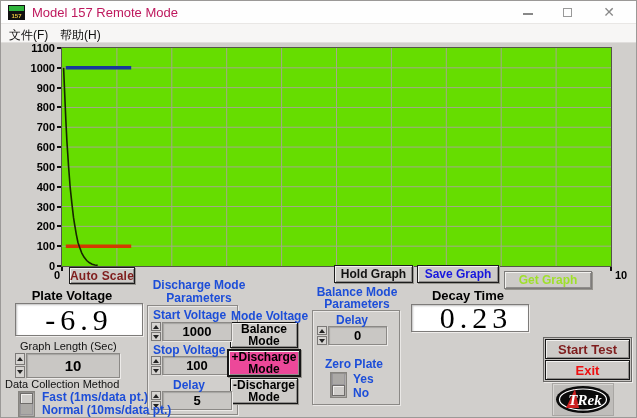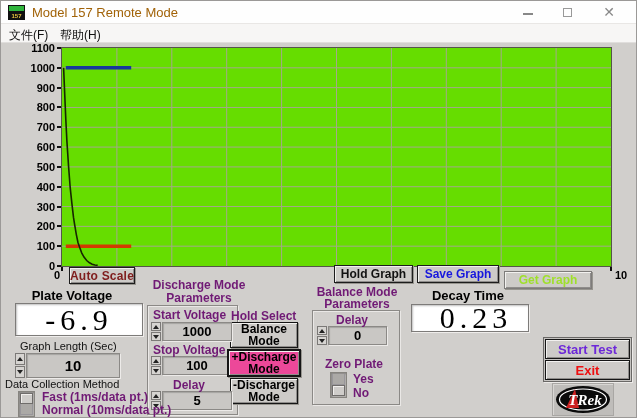--- a/index.html
+++ b/index.html
@@ -7,21 +7,21 @@
   .window { position:relative; width:637px; height:418px; background:#D1CFCC;
             border:1px solid #9B9997; overflow:hidden; }
 
   
   .titlebar { position:absolute; left:0; top:0; width:100%; height:23px; background:#FEFEFE;
               border-bottom:1px solid #E9E7E5; }
   .app-icon { position:absolute; left:7px; top:4px; width:17px; height:15px; background:#101010; }
   .app-icon .strip { position:absolute; left:1px; top:1px; right:1px; height:5px; background:#2FB43C; }
   .app-icon .num { position:absolute; left:0; right:0; bottom:0px; text-align:center;
                    font-size:6px; font-weight:bold; color:#E6C23C; line-height:8px; }
-  .title-text { position:absolute; left:31px; top:4px; font-size:13px; color:#a16207; }
+  .title-text { position:absolute; left:31px; top:4px; font-size:13px; color:#be185d; }
   .win-btn { position:absolute; top:0; width:32px; height:23px; text-align:center; color:#777; cursor:default; }
   .btn-min { left:511px; } .btn-max { left:551px; } .btn-close { left:592px; }
   .glyph-min { position:absolute; left:11px; top:12px; width:10px; height:2px; background:#888; }
   .glyph-max { position:absolute; left:11px; top:7px; width:9px; height:9px; border:1px solid #999; }
   .glyph-close { font-size:14px; line-height:23px; color:#888; }
 
   
   .menubar { position:absolute; left:0; top:23px; width:100%; height:19px; background:#F7F6F5;
              border-bottom:1px solid #E0DEDC;padding-left:20px; }
   .menu-item { position:absolute; top:2px; font-size:12px; color:#111; padding:1px 4px; }
@@ -42,21 +42,21 @@
            font-weight:bold; font-size:12px; color:#111; display:flex;
            align-items:center; justify-content:center; text-align:center; cursor:default; }
   .auto-scale { left:68px; top:266px; width:66px; height:17px; letter-spacing:0.2px; }
   .hold-graph { left:333px; top:264px; width:79px; height:18px; }
   .save-graph { left:416px; top:264px; width:82px; height:18px; }
   .get-graph  { left:503px; top:270px; width:88px; height:18px; border-color:#7e7c7a; }
 
   
   .h-bold { position:absolute; font-weight:bold; font-size:13px; color:#000; text-align:center; }
   .lbl { position:absolute; font-size:11px; color:#111; z-index:5; }
-  .lbl-b { position:absolute; font-weight:bold; font-size:12px; color:#701a75; z-index:5; }
+  .lbl-b { position:absolute; font-weight:bold; font-size:12px; color:#1d4ed8; z-index:5; }
 
   
   .display { position:absolute; background:#FFFFFF; border:1px solid #7d7b79;
              box-shadow: inset 1px 1px 2px rgba(0,0,0,.25), 1px 1px 0 #EFEDEB;
              font-family:"Liberation Serif", serif; font-size:30px; color:#000;
              display:flex; align-items:center; justify-content:center; letter-spacing:5px; }
 
   
   .spin { position:absolute; display:flex; z-index:4; }
   .arrows { width:10px; display:flex; flex-direction:column; }
@@ -203,21 +203,21 @@
 
   <div class="lbl-b" style="left:172px; top:377px;">Delay</div>
   <div class="spin" style="left:150px; top:390px; width:81px; height:19px;">
     <div class="arrows">
       <div class="arr up"></div>
       <div class="arr dn"></div>
     </div>
     <div class="spinbox">5</div>
   </div>
 
-  <div class="lbl-b" style="left:230px; top:308px; width:78px;">Hold Select</div>
+  <div class="lbl-b" style="left:230px; top:308px; width:78px;">Mode Voltage</div>
   <div class="mode-btn" style="top:321px; height:26px;">Balance Mode</div>
   <div class="mode-btn active" style="top: 348px; height: 28px; background: #ec4899;">+Discharge Mode</div>
   <div class="mode-btn" style="top:377px; height:26px;">-Discharge Mode</div>
 
   <div class="lbl-b" style="left:311px; top:284px; width:90px; text-align:center;">Balance Mode</div>
   <div class="lbl-b" style="left:311px; top:296px; width:90px; text-align:center;">Parameters</div>
   <div class="panel" style="left:311px; top:309px; width:88px; height:95px;"></div>
 
   <div class="lbl-b" style="left:328px; top:312px; width:46px; text-align:center;">Delay</div>
   <div class="spin" style="left:316px; top:325px; width:70px; height:19px;">
@@ -233,21 +233,21 @@
     <div class="cell top"></div>
     <div class="cell bot"></div>
   </div>
   <div class="lbl-b" style="left:352px; top:371px;">Yes</div>
   <div class="lbl-b" style="left:352px; top:385px;">No</div>
 
   <div class="h-bold" style="left:422px; top:287px; width:90px;">Decay Time</div>
   <div class="display" style="left:410px; top:303px; width:118px; height:28px;padding-left:12px;">0.23</div>
 
   <div class="action-frame">
-    <div class="action-btn start-test" style="color: #6d28d9;">Start Test</div>
+    <div class="action-btn start-test" style="color: #7f1d1d;">Start Test</div>
     <div class="action-btn exit-btn" style="color: rgb(238, 16, 16);">Exit</div>
   </div>
 
   <div class="logo">
     <svg width="60" height="31" viewBox="0 0 60 31">
       <ellipse cx="30" cy="15.5" rx="27" ry="13.5" fill="#0B0B0B"></ellipse>
       <ellipse cx="30" cy="15.5" rx="23.5" ry="10.5" fill="none" stroke="#FFFFFF" stroke-width="1.2"></ellipse>
       <polygon points="13,24 22,5 26,24" fill="#CC2222"></polygon>
       <text x="32" y="21" text-anchor="middle" font-family="Liberation Serif, serif" font-style="italic" font-weight="bold" font-size="15" fill="#FFFFFF">TRek</text>
     </svg>

